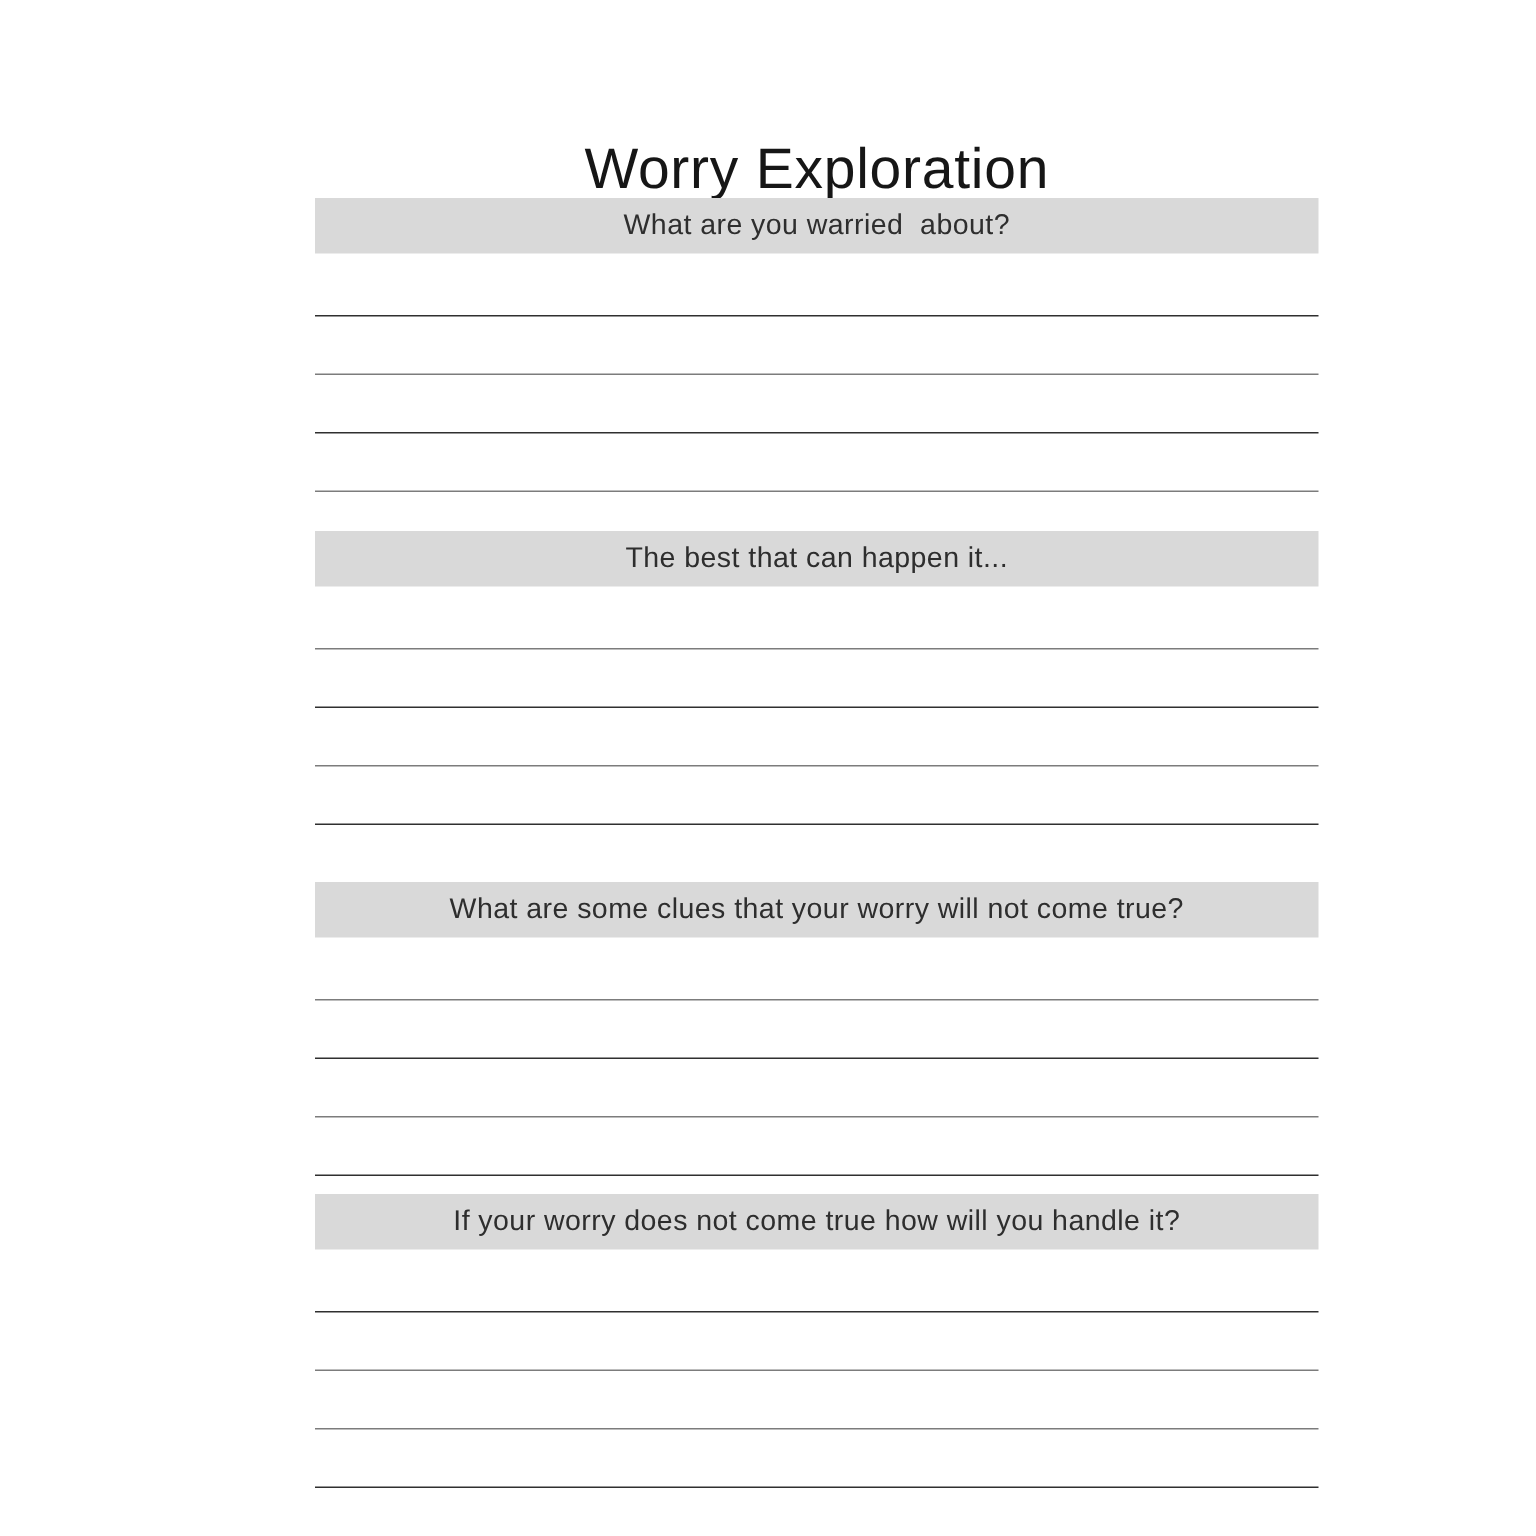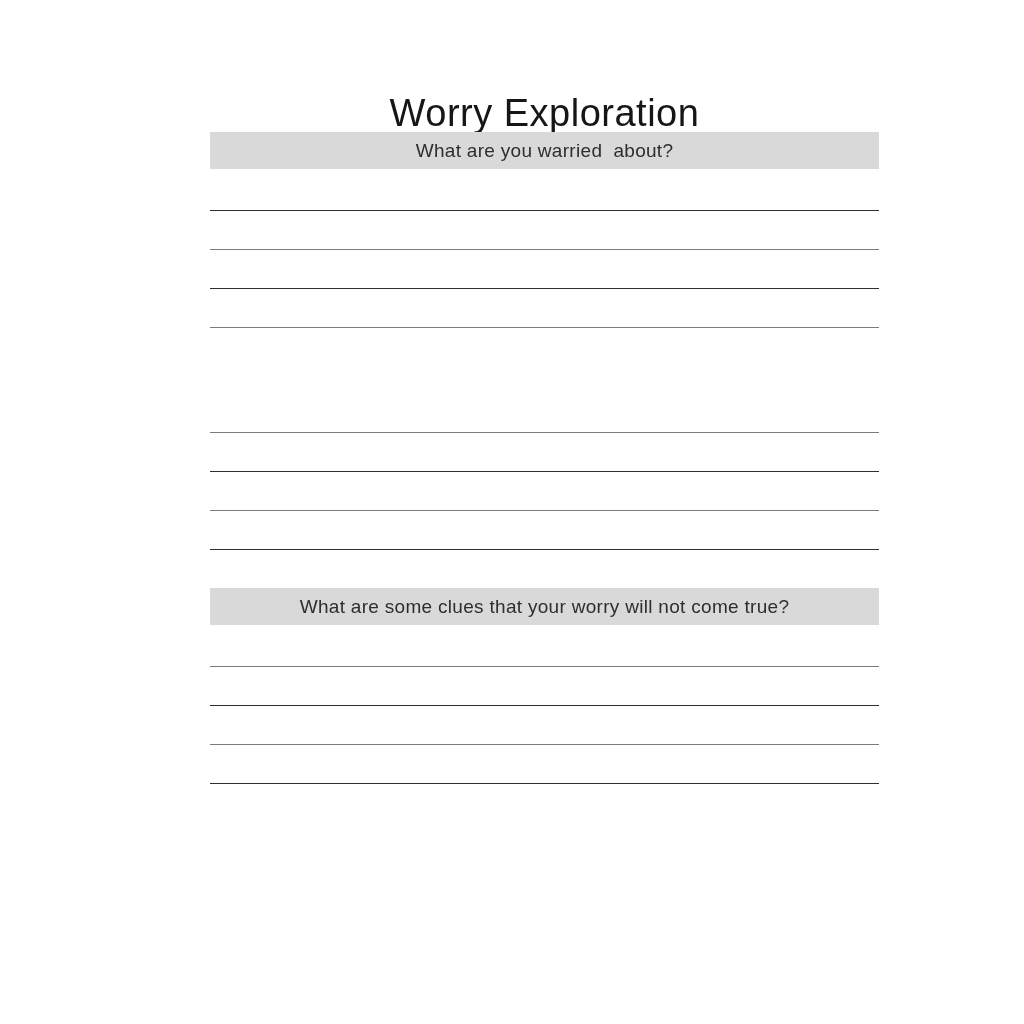--- a/index.html
+++ b/index.html
@@ -84,30 +84,42 @@
     <div class="section-header">
       <span class="section-header-label">What are you warried  about?</span>
     </div>
     <div class="writing-line l1"></div>
     <div class="writing-line l2 shade"></div>
     <div class="writing-line l3"></div>
     <div class="writing-line l4 shade"></div>
   </div>
 
   <div class="section s2">
+    <div class="section-header">
+      <span class="section-header-label">The best that can happen it...</span>
+    </div>
     <div class="writing-line l1 shade"></div>
     <div class="writing-line l2"></div>
     <div class="writing-line l3 shade"></div>
     <div class="writing-line l4"></div>
   </div>
 
   <div class="section s3">
     <div class="section-header">
       <span class="section-header-label">What are some clues that your worry will not come true?</span>
     </div>
     <div class="writing-line l1 shade"></div>
     <div class="writing-line l2"></div>
     <div class="writing-line l3 shade"></div>
     <div class="writing-line l4"></div>
   </div>
 
+  <div class="section s4">
+    <div class="section-header">
+      <span class="section-header-label">If your worry does not come true how will you handle it?</span>
+    </div>
+    <div class="writing-line l1"></div>
+    <div class="writing-line l2 shade"></div>
+    <div class="writing-line l3 shade"></div>
+    <div class="writing-line l4"></div>
+  </div>
 
 </div>
 
 </body></html>

